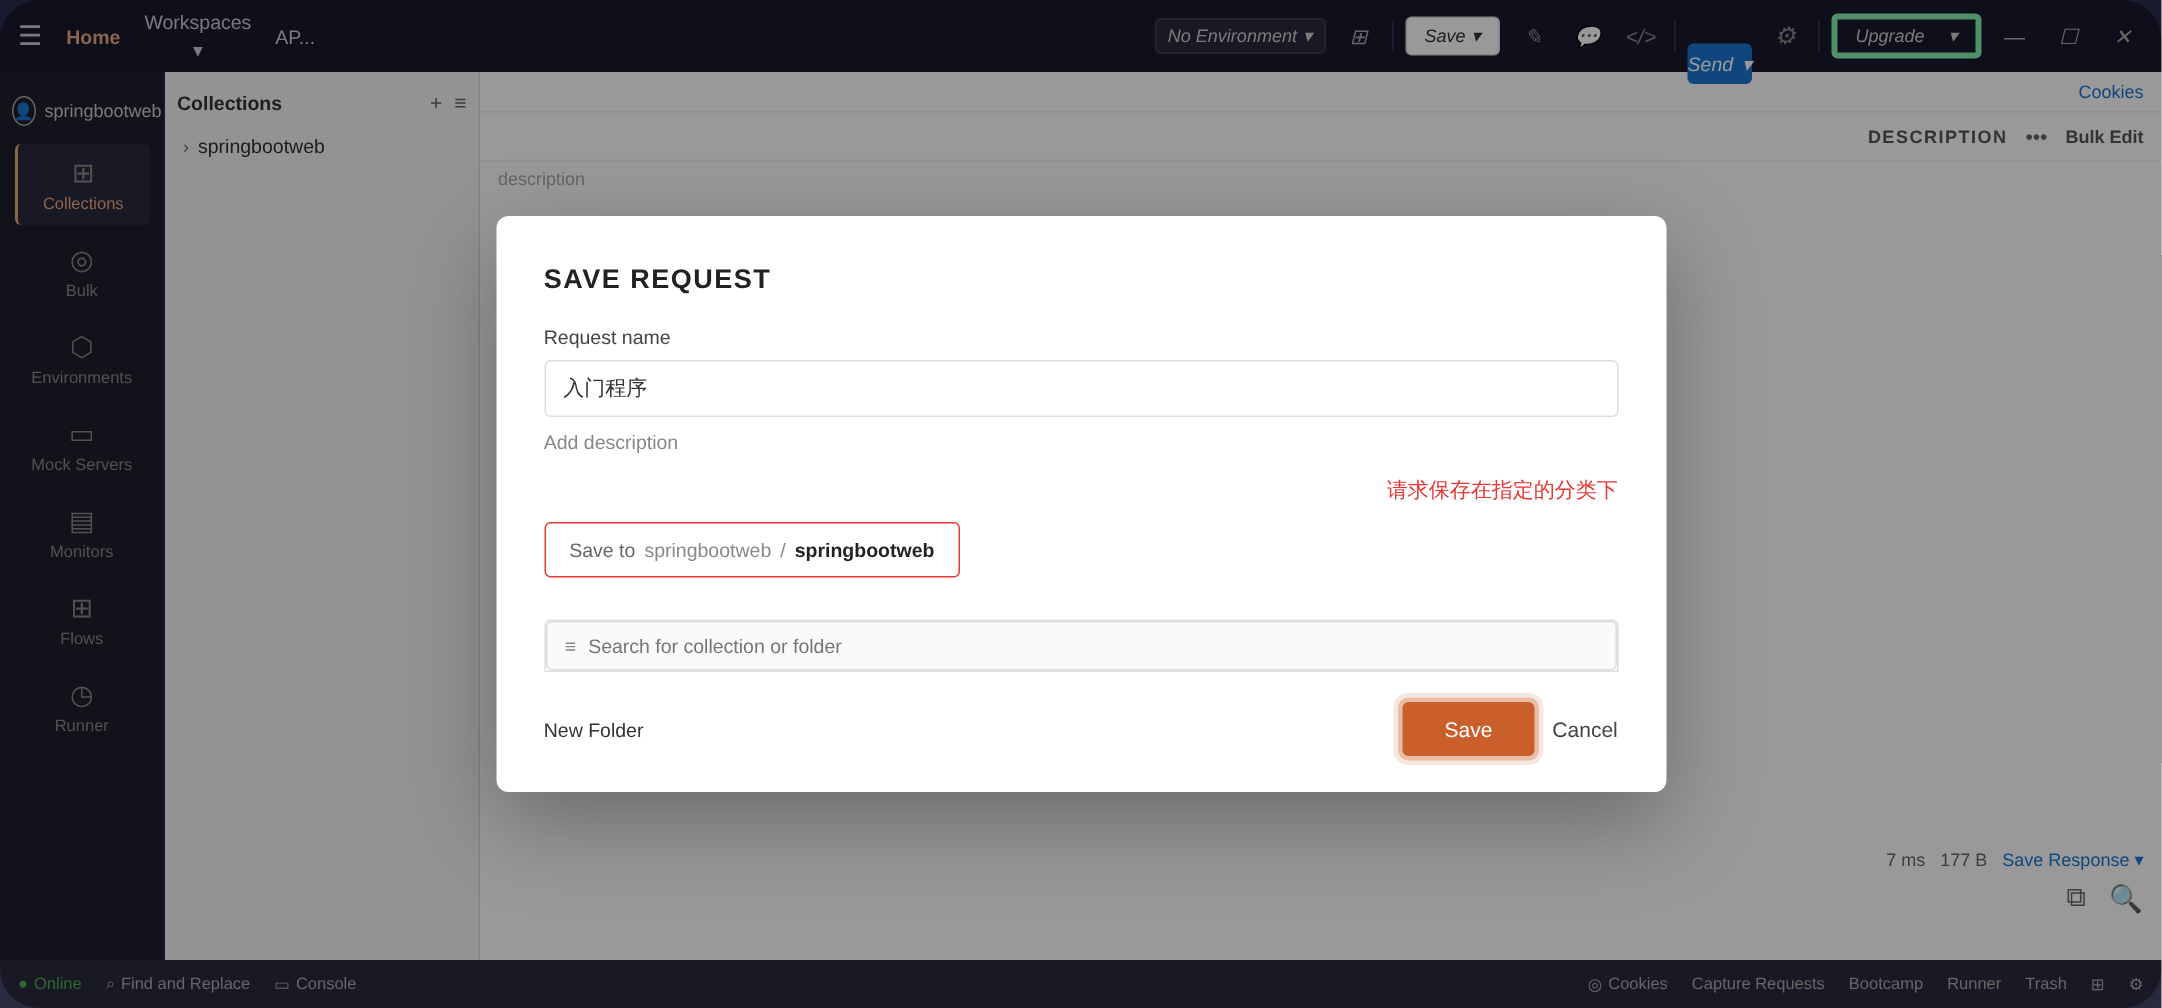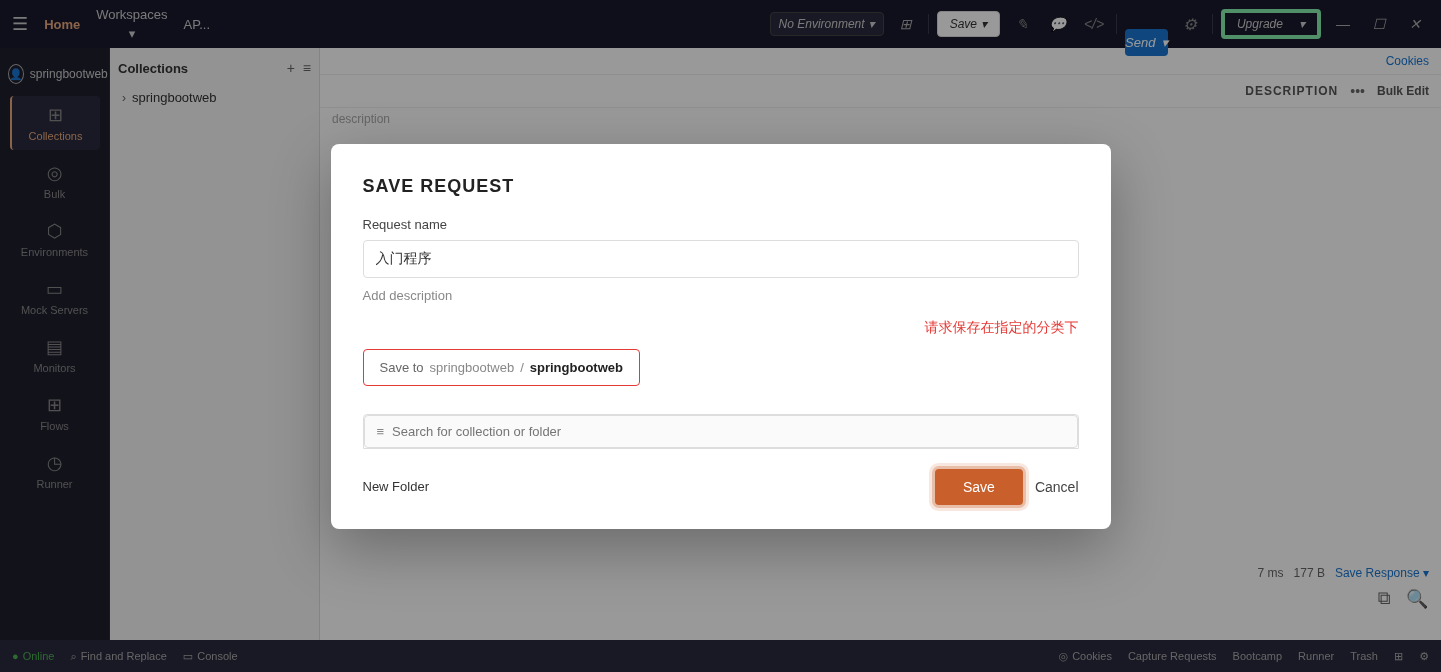--- a/index.html
+++ b/index.html
@@ -67,21 +67,21 @@
       position: absolute; bottom: 0; left: 0; right: 0; height: 32px;
       background: #2a2a3e; display: flex; align-items: center; padding: 0 12px; gap: 16px; z-index: 10;
     }
     .bottom-item { color: #aaa; font-size: 11px; display: flex; align-items: center; gap: 4px; cursor: pointer; }
     .bottom-item.online { color: #4caf50; }
     .bottom-right { margin-left: auto; display: flex; gap: 16px; align-items: center; }
 
     
     .modal-overlay {
       position: absolute; top: 0; left: 0; right: 0; bottom: 0;
-      background: rgba(0,0,0,0.4); z-index: 100; display: flex; align-items: center; justify-content: center;
+      background: rgba(0,0,0,0.4); z-index: 100; display: flex; align-items: center; justify-content: center; border-radius: 26px;
     }
     .modal {
       background: #fff; border-radius: 8px; width: 780px; padding: 32px 32px 24px;
       box-shadow: 0 20px 60px rgba(0,0,0,0.3); position: relative; max-height: 90vh;
     }
     .modal-title { font-size: 18px; font-weight: 700; color: #222; margin-bottom: 20px; letter-spacing: 1px; }
     .modal-label { font-size: 13px; color: #444; margin-bottom: 8px; }
     .modal-input {
       width: 100%; border: 1px solid #ddd; border-radius: 4px; padding: 10px 12px;
       font-size: 14px; color: #333; outline: none; margin-bottom: 8px;

